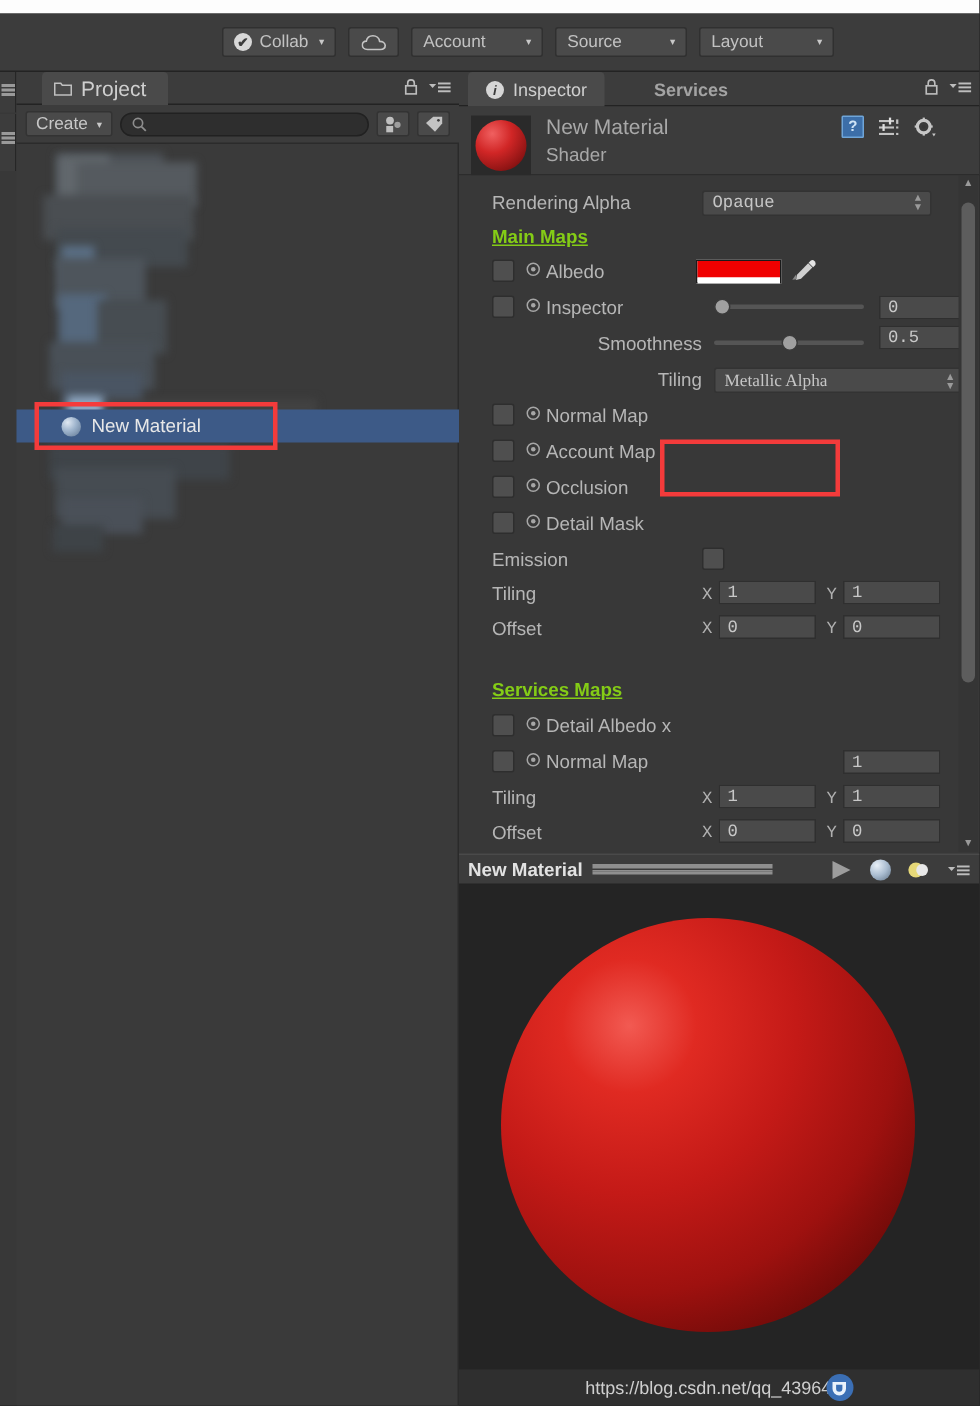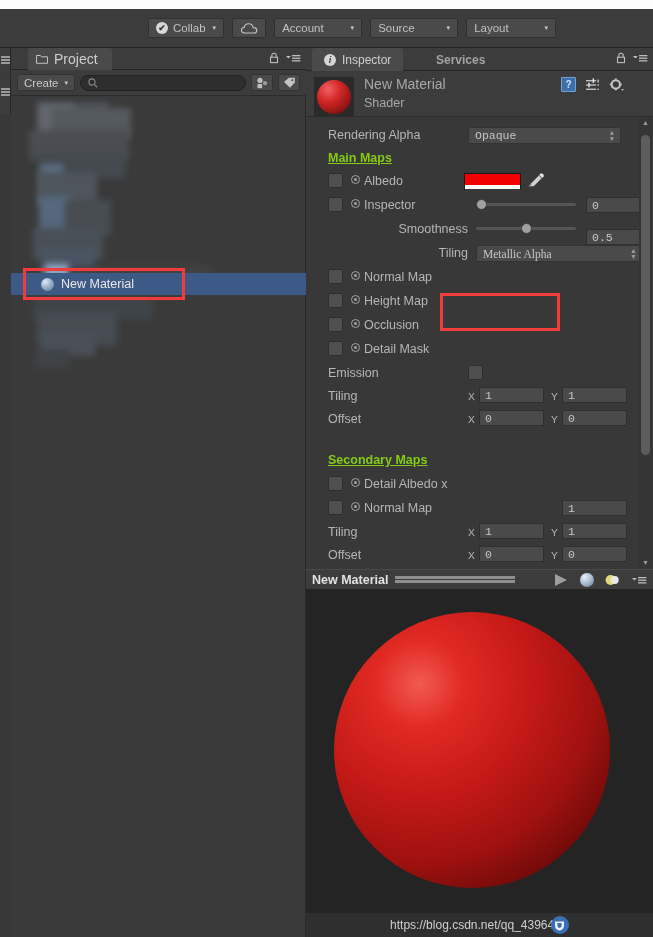--- a/index.html
+++ b/index.html
@@ -393,21 +393,21 @@
         <div class="slider-knob" id="metallicKnob" style="left: 170px;"></div>
         <div class="numfield" style="left:280px; top:4px; width:58px;">
           <span>0</span>
         </div>
       </div>
 
       <div class="prow">
         <span class="plabel rightal">Smoothness</span>
         <div class="slider-track" style="left:170px; width:100px;"></div>
         <div class="slider-knob" id="smoothKnob" style="left: 214.5px;"></div>
-        <div class="numfield" style="left:280px; top:12px; width:58px;">
+        <div class="numfield" style="left:280px; top:0; width:58px;">
           <span>0.5</span>
         </div>
       </div>
 
       <div class="prow">
         <span class="plabel rightal">Tiling</span>
         <div class="dd" style="left:170px; top:4px; width:168px;font-family:Liberation Serif, serif;">
           <span>Metallic Alpha</span>
           <span class="updown">▲<br>▼</span>
         </div>
@@ -415,21 +415,21 @@
 
       <div class="prow">
         <span class="chk"></span>
         <span class="rad"></span>
         <span class="txt">Normal Map</span>
       </div>
 
       <div class="prow">
         <span class="chk"></span>
         <span class="rad"></span>
-        <span class="txt">Height Map</span>
+        <span class="txt">Account Map</span>
       </div>
 
       <div class="prow">
         <span class="chk"></span>
         <span class="rad"></span>
         <span class="txt">Occlusion</span>
       </div>
 
       <div class="prow">
         <span class="chk"></span>
@@ -462,21 +462,21 @@
         </div>
         <span class="xy-lbl" style="left:245px; top:6px;">Y</span>
         <div class="numfield" style="left:256px; top:3px; width:65px;">
           <span>0</span>
         </div>
       </div>
 
       <div style="height:18px"></div>
 
       <div class="prow" style="height:24px">
-        <span class="plabel bold">Secondary Maps</span>
+        <span class="plabel bold">Services Maps</span>
       </div>
       <div class="prow">
         <span class="chk"></span>
         <span class="rad"></span>
         <span class="txt">Detail Albedo x</span>
       </div>
       <div class="prow">
         <span class="chk"></span>
         <span class="rad"></span>
         <span class="txt">Normal Map</span>

